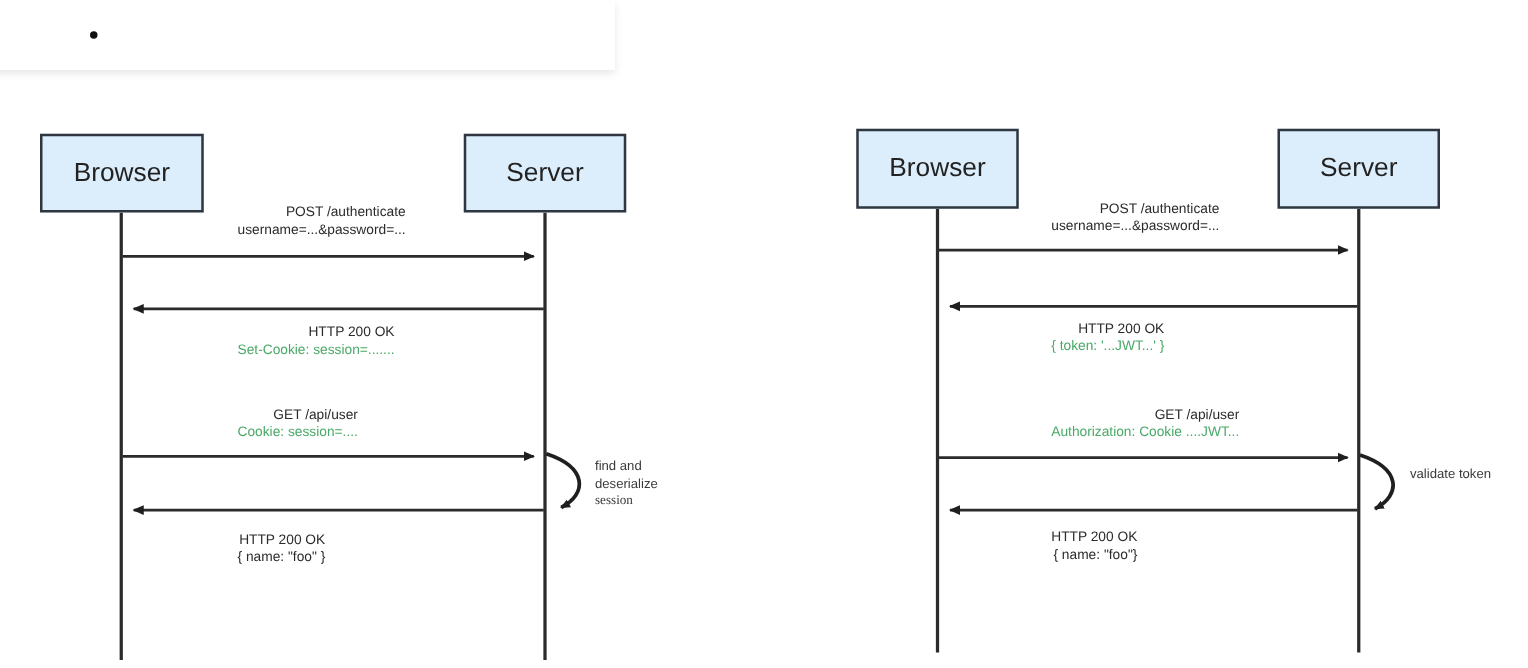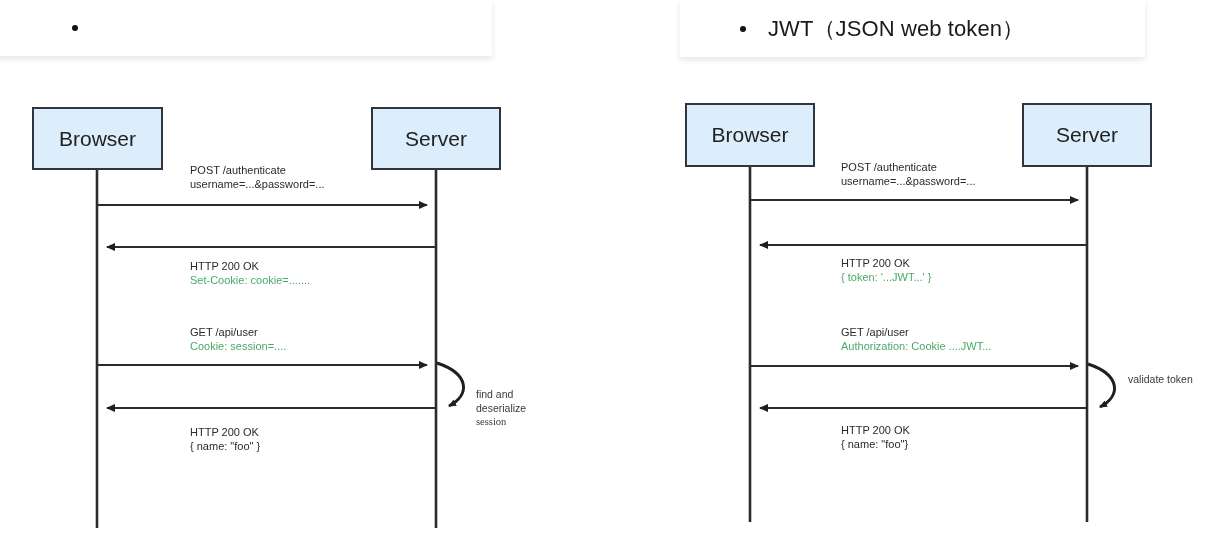--- a/index.html
+++ b/index.html
@@ -80,20 +80,21 @@
   .box-r-browser { left: 685px; top: 103px; width: 130px; height: 64px; }
   .box-r-server  { left: 1022px;top: 103px; width: 130px; height: 64px; }
 
   
   .msg {
     position: absolute;
     font-size: 11px;
     line-height: 14px;
     color: #2b2b2b;
     white-space: nowrap;
+    text-align: right;
   }
   .msg .green { color: #4aa968; display: block; }
   .msg .plain { display: block; }
 
   .self-label {
     position: absolute;
     font-size: 10.5px;
     line-height: 14px;
     color: #3a3a3a;
     white-space: nowrap;
@@ -112,24 +113,20 @@
 </style>
 </head>
 <body>
 
 <div class="page">
 
   <div class="title-card left">
     <span class="bullet-dot"></span>
   </div>
 
-  <div class="title-card right">
-    <span class="bullet-dot"></span>
-    <span class="title-text">JWT（JSON web token）</span>
-  </div>
 
   <svg class="diagram" width="1222" height="534" viewBox="0 0 1222 534" xmlns="http://www.w3.org/2000/svg">
     <defs>
       <marker id="arrowR" markerWidth="9" markerHeight="9" refX="8" refY="4.5" orient="auto" markerUnits="userSpaceOnUse">
         <path d="M0,0.6 L9,4.5 L0,8.4 Z" fill="#1f1f1f"></path>
       </marker>
       <marker id="arrowL" markerWidth="9" markerHeight="9" refX="8" refY="4.5" orient="auto" markerUnits="userSpaceOnUse">
         <path d="M0,0.6 L9,4.5 L0,8.4 Z" fill="#1f1f1f"></path>
       </marker>
       <marker id="arrowD" markerWidth="8" markerHeight="8" refX="7" refY="4" orient="auto" markerUnits="userSpaceOnUse">
@@ -165,34 +162,34 @@
     <span class="actor-label">Server</span>
   </div>
 
   <div class="msg" style="left:190px; top:163px;">
     <span class="plain">POST /authenticate</span>
     <span class="plain">username=...&amp;password=...</span>
   </div>
 
   <div class="msg" style="left:190px; top:259px;">
     <span class="plain">HTTP 200 OK</span>
-    <span class="green">Set-Cookie: cookie=.......</span>
+    <span class="green">Set-Cookie: session=.......</span>
   </div>
 
   <div class="msg" style="left:190px; top:325px;">
     <span class="plain">GET /api/user</span>
     <span class="green">Cookie: session=....</span>
   </div>
 
   <div class="msg" style="left:190px; top:425px;">
     <span class="plain">HTTP 200 OK</span>
     <span class="plain">{ name: "foo" }</span>
   </div>
 
-  <div class="self-label" style="left:476px; top:387px;">
+  <div class="self-label" style="left:476px; top:366px;">
     <span style="display:block;">find and</span>
     <span style="display:block;">deserialize</span>
     <span style="display:block;font-family:Liberation Serif, serif;">session</span>
   </div>
 
   <div class="actor-box box-r-browser">
     <span class="actor-label">Browser</span>
   </div>
   <div class="actor-box box-r-server">
     <span class="actor-label">Server</span>

